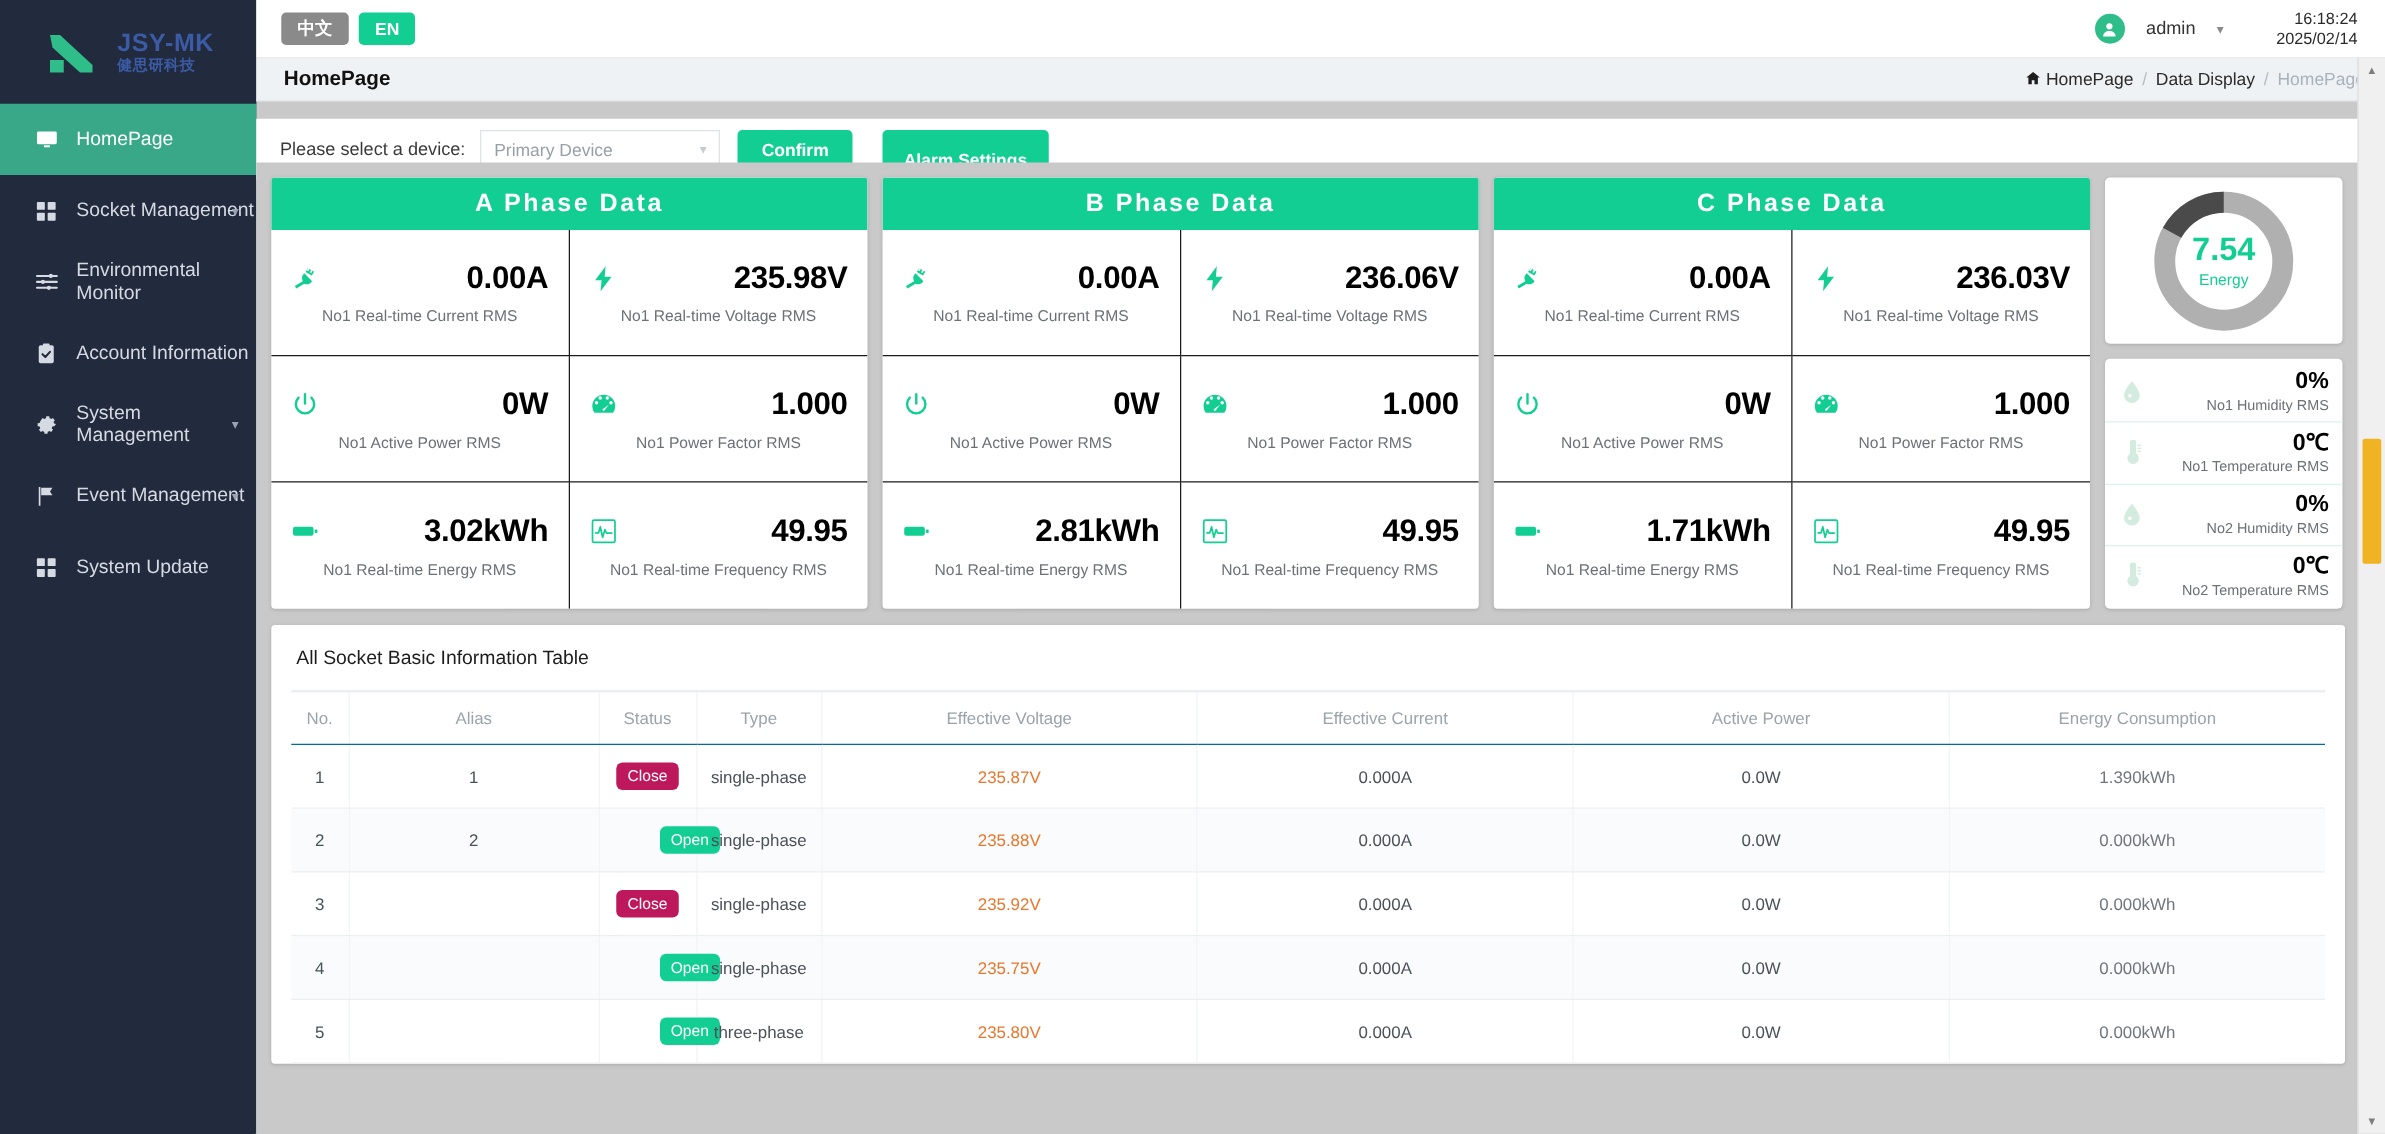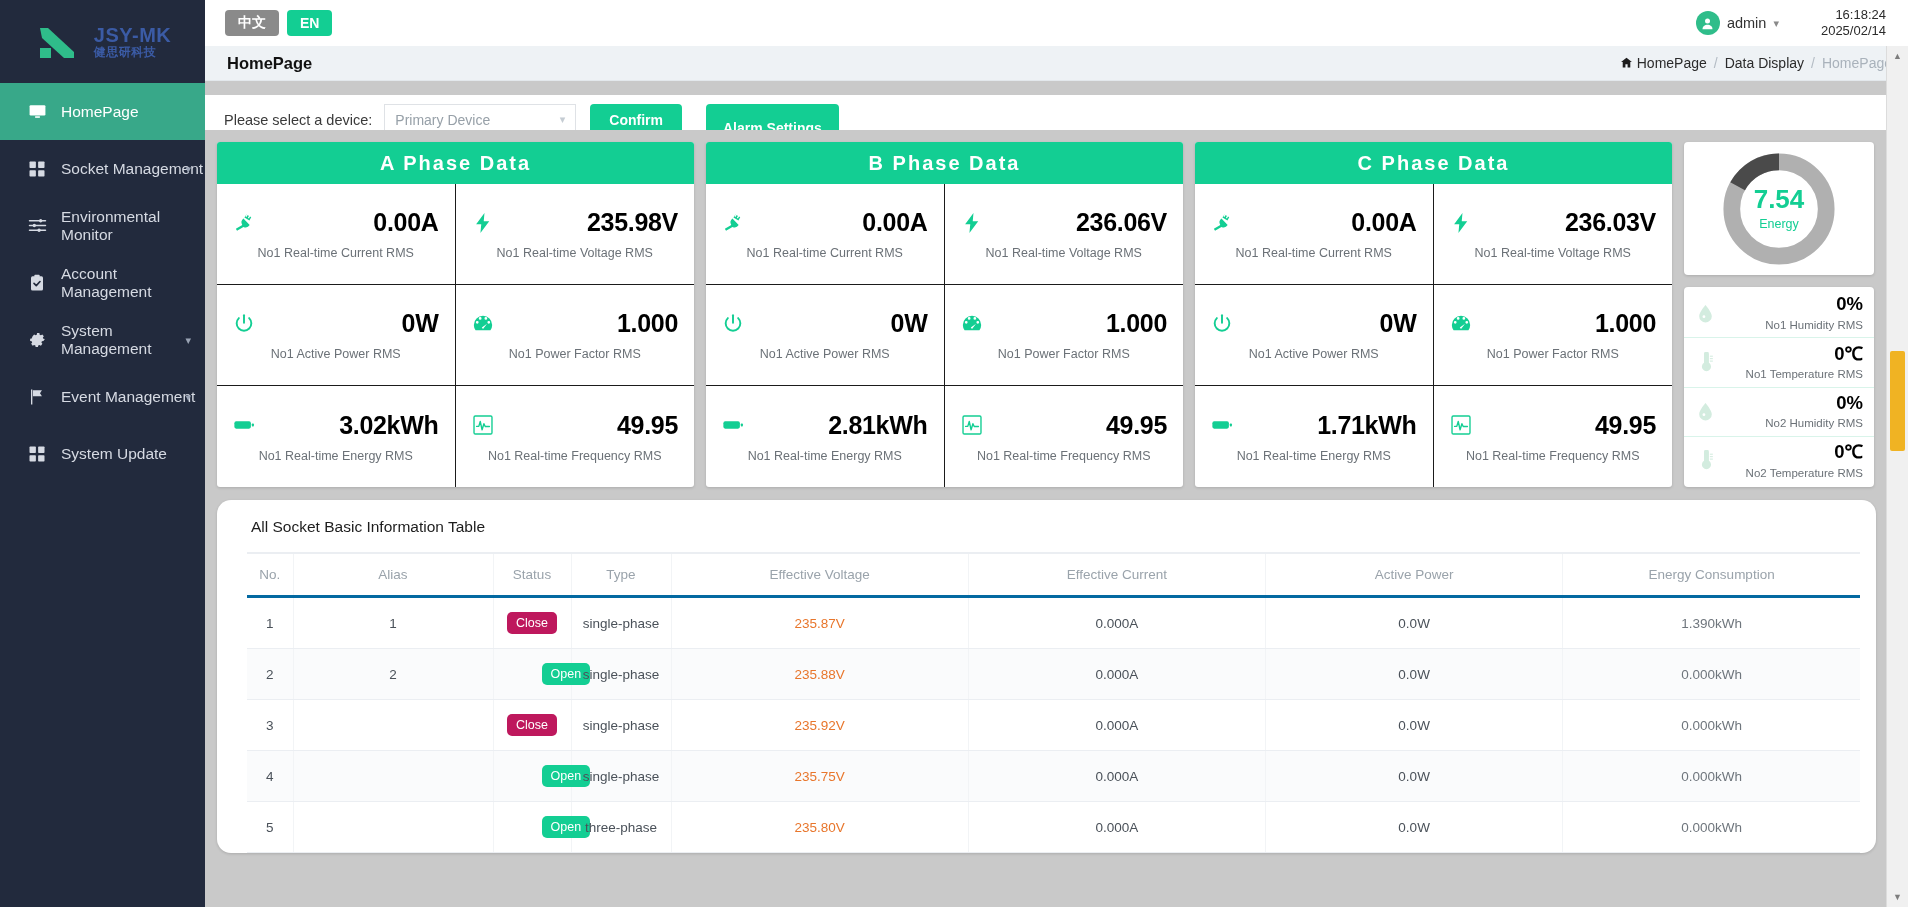--- a/index.html
+++ b/index.html
@@ -60,21 +60,21 @@
     cursor: pointer; border: none;
     font-family: "Liberation Sans", sans-serif;
   }
   .lang-cn { background: #8a8a8a; }
   .lang-en { background: #13ce93; }
 
   .topbar-right {
     margin-left: auto; display: flex; align-items: center;
     height: 100%;
   }
-  .user-box { display: flex; align-items: center; gap: 7px; cursor: pointer; margin-right: 42px; }
+  .user-box { display: flex; align-items: center; gap: 17px; cursor: pointer; margin-right: 42px; }
   .avatar {
     width: 24px; height: 24px; border-radius: 50%;
     background: #2fbd8a;
     display: flex; align-items: center; justify-content: center;
   }
   .user-name { font-size: 14.5px; color: #333; }
   .user-caret { font-size: 11px; color: #8a8a8a; }
   .clock {
     text-align: right; font-size: 13px; color: #2b2b2b;
     line-height: 1.22; margin-right: 22px;
@@ -193,30 +193,30 @@
   }
   .env-row:last-child { border-bottom: none; }
   .env-ico { width: 26px; display: flex; justify-content: center; flex: 0 0 26px; }
   .env-vals { flex: 1; text-align: right; }
   .env-num { font-size: 18.5px; font-weight: bold; color: #000; line-height: 1.15; }
   .env-lbl { font-size: 11.5px; color: #6b7177; }
 
   
   #table-card {
     margin: 13px 12px 0 12px;
-    background: #fff; border-radius: 14px;
+    background: #fff; border-radius: 3px;
     box-shadow: 0 1px 3px rgba(0,0,0,.15);
-    padding: 16px 16px 0 30px;
+    padding: 16px 16px 0 16px;
   }
   #table-title { font-size: 15.5px; color: #1d1d1d; padding: 2px 0 16px 4px; }
   .tbl-divider { height: 2px; background: #ebeef2; margin-bottom: 0; }
   table { width: 100%; border-collapse: collapse; table-layout: fixed; }
   thead th {
     font-size: 13.5px; color: #9aa3ab; font-weight: normal;
-    padding: 13px 4px; border-bottom: 3px solid #0369a1;
+    padding: 13px 4px; border-bottom: 1px solid #0369a1;
     border-right: 1px solid #f2f4f6;
     text-align: center;
   }
   thead th:last-child { border-right: none; }
   tbody td {
     font-size: 13.5px; color: #4a5159;
     padding: 14px 4px; text-align: center;
     border-bottom: 1px solid #ebeef2;
     border-right: 1px solid #f2f4f6;
   }
@@ -303,21 +303,21 @@
         <span>Environmental Monitor</span>
       </div>
       <div class="nav-item">
         <span class="nav-icon">
           <svg viewBox="0 0 24 24" width="18" height="18" fill="currentColor">
             <rect x="4" y="3" width="16" height="19" rx="2"></rect>
             <rect x="8.5" y="1" width="7" height="3.6" rx="1" fill="currentColor"></rect>
             <path d="M8 12.5l3 3 5-5.5" stroke="#222a3d" stroke-width="2.2" fill="none" stroke-linecap="round" stroke-linejoin="round"></path>
           </svg>
         </span>
-        <span>Account Management</span>
+        <span>Account Information</span>
       </div>
       <div class="nav-item">
         <span class="nav-icon">
           <svg viewBox="0 0 24 24" width="19" height="19" fill="currentColor">
             <path d="M12 8.2a3.8 3.8 0 100 7.6 3.8 3.8 0 000-7.6zm9.3 5.3l-2-.3a7.6 7.6 0 00-.6-1.6l1.3-1.6-1.9-2.4-1.8 1a7.6 7.6 0 00-1.6-.7l-.3-2h-3l-.3 2c-.6.2-1.1.4-1.6.7l-1.8-1-1.9 2.4L5.3 11c-.3.5-.5 1-.6 1.6l-2 .3v3l2 .3c.1.6.3 1.1.6 1.6l-1.3 1.6 1.9 2.4 1.8-1c.5.3 1 .5 1.6.7l.3 2h3l.3-2c.6-.2 1.1-.4 1.6-.7l1.8 1 1.9-2.4-1.3-1.6c.3-.5.5-1 .6-1.6l2-.3z" transform="translate(0,-2)"></path>
           </svg>
         </span>
         <span>System Management</span>
         <span class="nav-caret">▾</span>
       </div>

